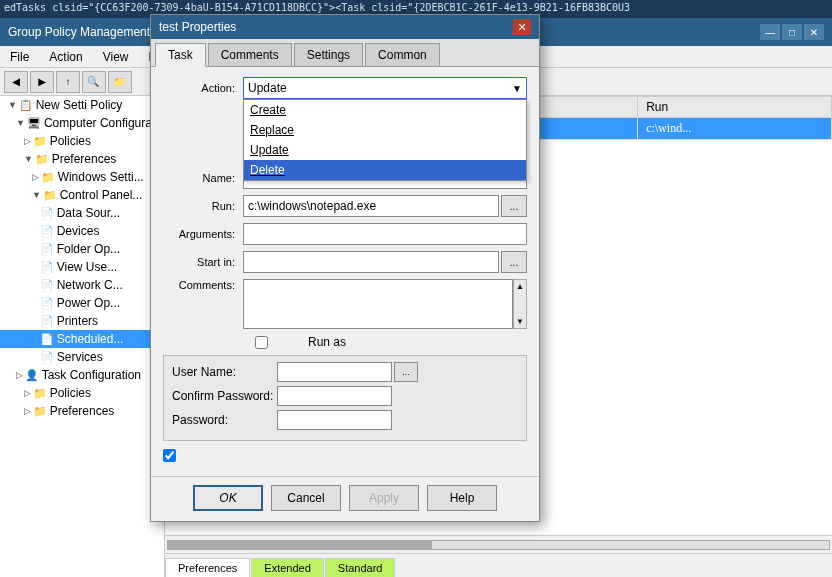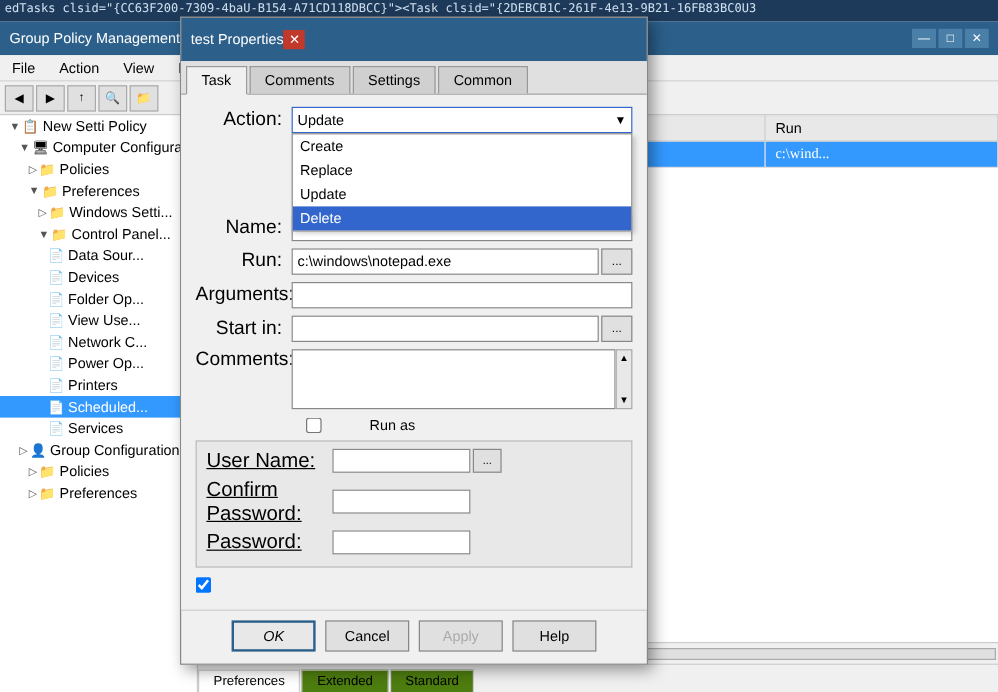--- a/index.html
+++ b/index.html
@@ -134,21 +134,21 @@
       bottom: 0; left: 0; right: 0;
       height: 24px;
       background: #f0f0f0;
       border-top: 1px solid #ccc;
       display: flex; align-items: flex-end;
     }
     .bottom-tab {
       padding: 3px 12px;
       border: 1px solid #ccc;
       border-bottom: none;
-      background: #4d7c0f;
+      background: #bef264;
       cursor: pointer;
       font-size: 11px;
       margin-right: 1px;
     }
     .bottom-tab.active { background: white; }
 
     
     .hscrollbar {
       background: #f0f0f0;
       border-top: 1px solid #ccc;
@@ -200,22 +200,22 @@
       box-shadow: 4px 4px 12px rgba(0,0,0,0.4);
       pointer-events: all;
     }
 
     .dialog-titlebar {
       background: #2c5f8a;
       color: white;
       padding: 4px 8px;
       display: flex;
       align-items: center;
-      justify-content: flex-start;
-      height: 36px;
+      justify-content: space-between;
+      height: 24px;
     }
     .dialog-title { font-size: 12px; }
     .dialog-close {
       width: 18px; height: 16px;
       background: #c0392b;
       color: white;
       border: none;
       font-size: 11px;
       cursor: pointer;
       display: flex; align-items: center; justify-content: center;
@@ -249,21 +249,21 @@
 
     .form-row {
       display: flex;
       align-items: center;
       margin-bottom: 6px;
     }
     .form-label {
       width: 80px;
       text-align: right;
       padding-right: 8px;
-      font-size: 16px;
+      font-size: 11px;
       flex-shrink: 0;
     }
     .form-control {
       flex: 1;
       height: 22px;
       border: 1px solid #888;
       padding: 2px 4px;
       font-size: 12px;
       background: white;
     }
@@ -285,20 +285,21 @@
     
     .dropdown-list {
       position: absolute;
       top: 22px;
       left: 0;
       width: 100%;
       background: white;
       border: 1px solid #888;
       z-index: 100;
       box-shadow: 2px 2px 4px rgba(0,0,0,0.2);
+      text-decoration: underline;
     }
     .dropdown-option {
       padding: 3px 6px;
       cursor: pointer;
       font-size: 12px;
     }
     .dropdown-option.selected { background: #3366cc; color: white; }
 
     
     .comments-row {
@@ -344,22 +345,21 @@
       padding: 6px 8px;
       margin: 4px 0;
     }
     .user-row {
       display: flex;
       align-items: center;
       margin-bottom: 4px;
     }
     .user-label {
       width: 105px;
-      font-size: 17px;
-      text-decoration: underline;
+      font-size: 12px;
     }
     .user-input {
       width: 115px;
       height: 20px;
       border: 1px solid #888;
       background: white;
       padding: 2px 4px;
       font-size: 12px;
     }
     .user-browse {
@@ -505,21 +505,21 @@
         <span class="tree-icon">📄</span>
         <span>Scheduled...</span>
       </div>
       <div class="tree-item tree-indent-5">
         <span class="tree-icon">📄</span>
         <span>Services</span>
       </div>
       <div class="tree-item tree-indent-2">
         <span class="expand-arrow">▷</span>
         <span class="tree-icon">👤</span>
-        <span>Group Configuration</span>
+        <span>Task Configuration</span>
       </div>
       <div class="tree-item tree-indent-3">
         <span class="expand-arrow">▷</span>
         <span class="tree-icon">📁</span>
         <span>Policies</span>
       </div>
       <div class="tree-item tree-indent-3">
         <span class="expand-arrow">▷</span>
         <span class="tree-icon">📁</span>
         <span>Preferences</span>

